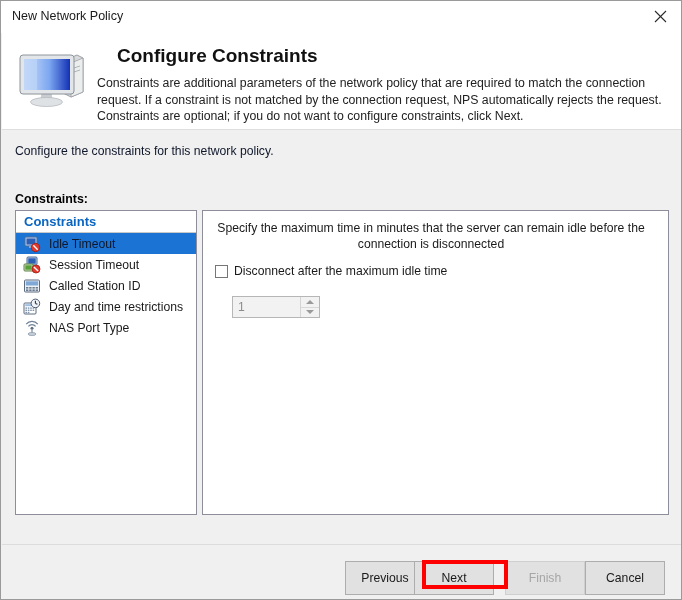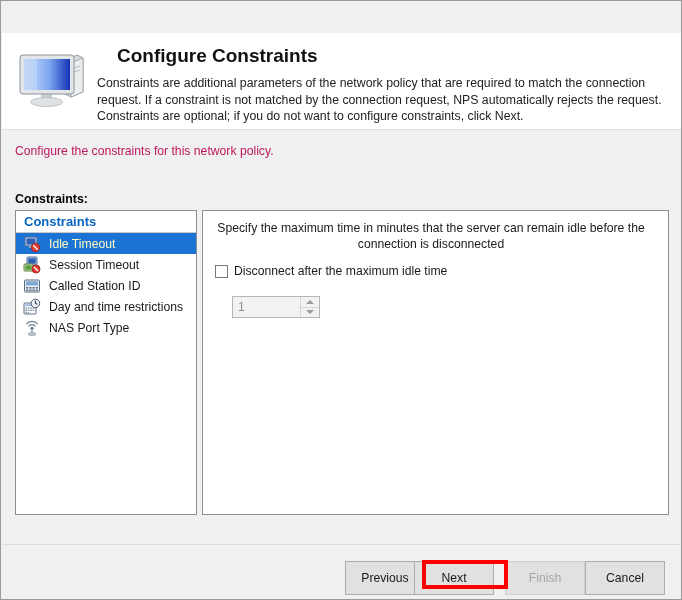--- a/index.html
+++ b/index.html
@@ -108,21 +108,21 @@
     width: 680px;
     height: 414px;
     background: #f0f0f0;
   }
 
   #intro-line-1 {
     position: absolute;
     left: 13px;
     top: 14px;
     font-size: 12.2px;
-    color: #be185d;
+    color: #0f172a;
     white-space: nowrap;
   }
   #intro-line-2 {
     position: absolute;
     left: 13px;
     top: 30px;
     font-size: 12.2px;
     color: #1a1a1a;
     white-space: nowrap;
   }
@@ -181,21 +181,21 @@
     height: 18px;
     flex: 0 0 18px;
     margin-right: 8px;
     position: relative;
   }
   .list-row .row-label {
     font-size: 12.2px;
     color: #1a1a1a;
     line-height: 14px;
   }
-  .list-row.selected .row-label { color: #fef9c3; }
+  .list-row.selected .row-label { color: #0f172a; }
 
   
   #detail-panel {
     position: absolute;
     left: 200px;
     top: 80px;
     width: 467px;
     height: 305px;
     background: #ffffff;
     border: 1px solid #8e8e9a;
@@ -332,20 +332,29 @@
     border: 4px solid #fe0000;
     box-sizing: border-box;
     pointer-events: none;
   }
 </style>
 </head>
 <body>
 
 <div id="window">
 
+  <div id="titlebar">
+    <div id="title-text">New Network Policy</div>
+    <div id="close-button">
+      <svg width="13" height="13" viewBox="0 0 13 13">
+        <line x1="1" y1="1" x2="12" y2="12" stroke="#2b2b2b" stroke-width="1.1"></line>
+        <line x1="12" y1="1" x2="1" y2="12" stroke="#2b2b2b" stroke-width="1.1"></line>
+      </svg>
+    </div>
+  </div>
 
   <div id="header">
     <div id="header-icon">
       <svg width="76" height="66" viewBox="0 0 76 66">
 
         <polygon points="48,14 62,8 68,11 68,45 56,50 48,46" fill="#d9dadb" stroke="#9aa0a6" stroke-width="1"></polygon>
         <polygon points="56,16 68,11 68,45 56,50" fill="#eceded" stroke="#9aa0a6" stroke-width="0.8"></polygon>
         <line x1="59" y1="21" x2="65" y2="19" stroke="#b0b5ba" stroke-width="1"></line>
         <line x1="59" y1="25" x2="65" y2="23" stroke="#b0b5ba" stroke-width="1"></line>
 

